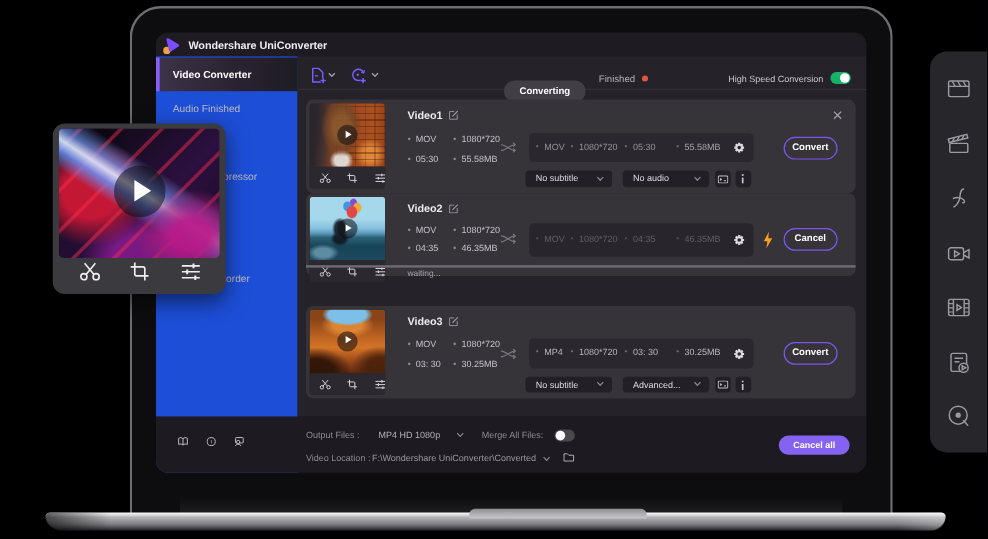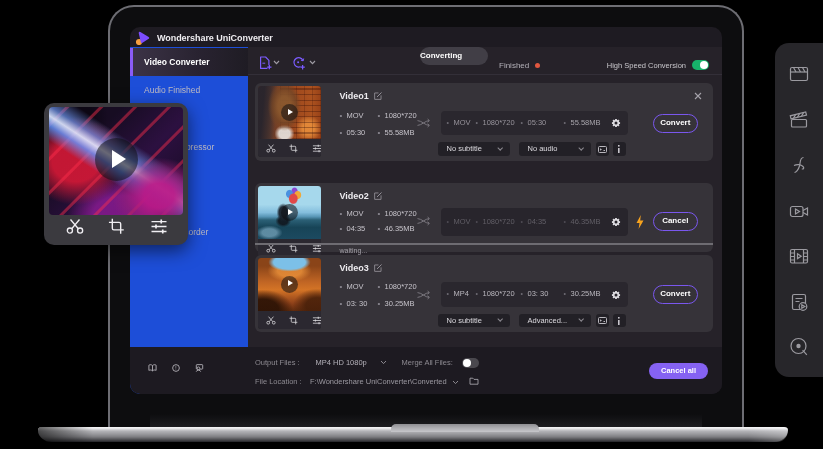--- a/index.html
+++ b/index.html
@@ -21,22 +21,22 @@
 .app{left:130px;top:27px;width:592px;height:367px;border-radius:10px;background:#1e1b22;overflow:hidden;}
 .app *{position:absolute;box-sizing:border-box;}
 .hdr-title{left:27px;top:6px;font-size:9px;font-weight:700;color:#efedf1;letter-spacing:-.05px;white-space:nowrap;}
 
 .nav{left:0;top:20px;width:118px;height:347px;background:#1d4ed8;}
 .nav-item{left:0;width:118px;height:28px;line-height:28px;padding-left:14px;font-size:8.5px;color:#bdbac2;white-space:nowrap;}
 .nav-sel{background:linear-gradient(90deg,#3c3346 0,#292331 55%,#1f1c24 100%);color:#fff;font-weight:700;border-left:3px solid #8b5cf6;padding-left:11px;}
 
 .pane{left:118px;top:20px;width:474px;height:300px;background:#262229;}
 .pane-hd{left:0;top:0;width:474px;height:28px;border-bottom:1px solid #332f38;}
-.tab-conv{left:172px;top:0;width:68px;height:17.5px;border-radius:9px;background:#413e46;
-  color:#fff;font-size:8px;font-weight:700;line-height:17.5px;}
+.tab-conv{left:172px;top:20px;width:68px;height:17.5px;border-radius:9px;background:#413e46;
+  color:#fff;font-size:8px;font-weight:700;text-align:center;line-height:17.5px;}
 .tab-fin{left:251px;top:9.5px;height:17.5px;line-height:17.5px;font-size:8px;color:#b3b0b8;}
 .dot-fin{left:287px;top:15.5px;width:5px;height:5px;border-radius:50%;background:#e0573f;}
 .hsc{right:31px;top:9.5px;height:17.5px;line-height:17.5px;font-size:7.5px;color:#c9c7cc;}
 .tog{width:17px;height:10px;border-radius:5px;}
 .tog i{position:absolute;top:1px;width:8px;height:8px;border-radius:50%;background:#fff;}
 .tog-on{background:#17b26a;}
 .tog-on i{right:1px;}
 .tog-off{background:#4a484e;}
 .tog-off i{left:1px;}
 
@@ -261,21 +261,21 @@
             <rect x="0" y="0" width="1.6" height="1.6" fill="#c8c6cc"></rect>
             <rect x="0" y="3" width="1.6" height="5" fill="#c8c6cc"></rect>
           </svg>
         </div>
       <div class="btn">Convert</div>
       <svg style="left:439px;top:9px" width="8" height="8" viewBox="0 0 8 8">
           <path d="M1 1 L7 7 M7 1 L1 7" stroke="#a5a2aa" stroke-width="1.1"></path>
         </svg>
     </div>
 
-    <div class="card" style="top:156px;height:69px">
+    <div class="card" style="top:134px;height:69px">
       <div class="thumb">
         <div class="timg" id="art2"></div>
         <div class="play" style="left:23px;top:18px;width:17px;height:17px"></div>
         <div class="tbar"></div>
         <svg style="left:8px;top:58px" width="10" height="9" viewBox="0 0 12 11">
             <use href="#g-cut"></use>
           </svg>
         <svg style="left:31px;top:58px" width="9" height="9" viewBox="0 0 11 11">
             <use href="#g-crop"></use>
           </svg>
@@ -379,21 +379,21 @@
       </svg>
     <div class="blbl" style="left:125px;top:330.5px">Output Files :</div>
     <div class="bval" style="left:185.5px;top:330.5px">MP4 HD 1080p</div>
     <svg style="left:250px;top:333px" width="7" height="5" viewBox="0 0 7 5">
         <path d="M1 1 L3.5 3.6 L6 1" fill="none" stroke="#8d8a91" stroke-width="1"></path>
       </svg>
     <div class="blbl" style="left:271.5px;top:330.5px">Merge All Files:</div>
     <div class="tog tog-off" style="left:331.5px;top:330.5px">
         <i></i>
       </div>
-    <div class="blbl" style="left:125px;top:350px">File Location :</div>
+    <div class="blbl" style="left:125px;top:350px">Video Location :</div>
     <div class="bval" style="left:180px;top:350px;color:#9b98a0">F:\Wondershare UniConverter\Converted</div>
     <svg style="left:322px;top:352.5px" width="7" height="5" viewBox="0 0 7 5">
         <path d="M1 1 L3.5 3.6 L6 1" fill="none" stroke="#8d8a91" stroke-width="1"></path>
       </svg>
     <svg style="left:339px;top:350px" width="10" height="8" viewBox="0 0 12 10">
         <path d="M1 1.5 H4.5 L6 3 H11 V9 H1 Z" fill="none" stroke="#b4b1b9" stroke-width="1"></path>
       </svg>
     <div class="cancel-all">Cancel all</div>
   </div>
 

